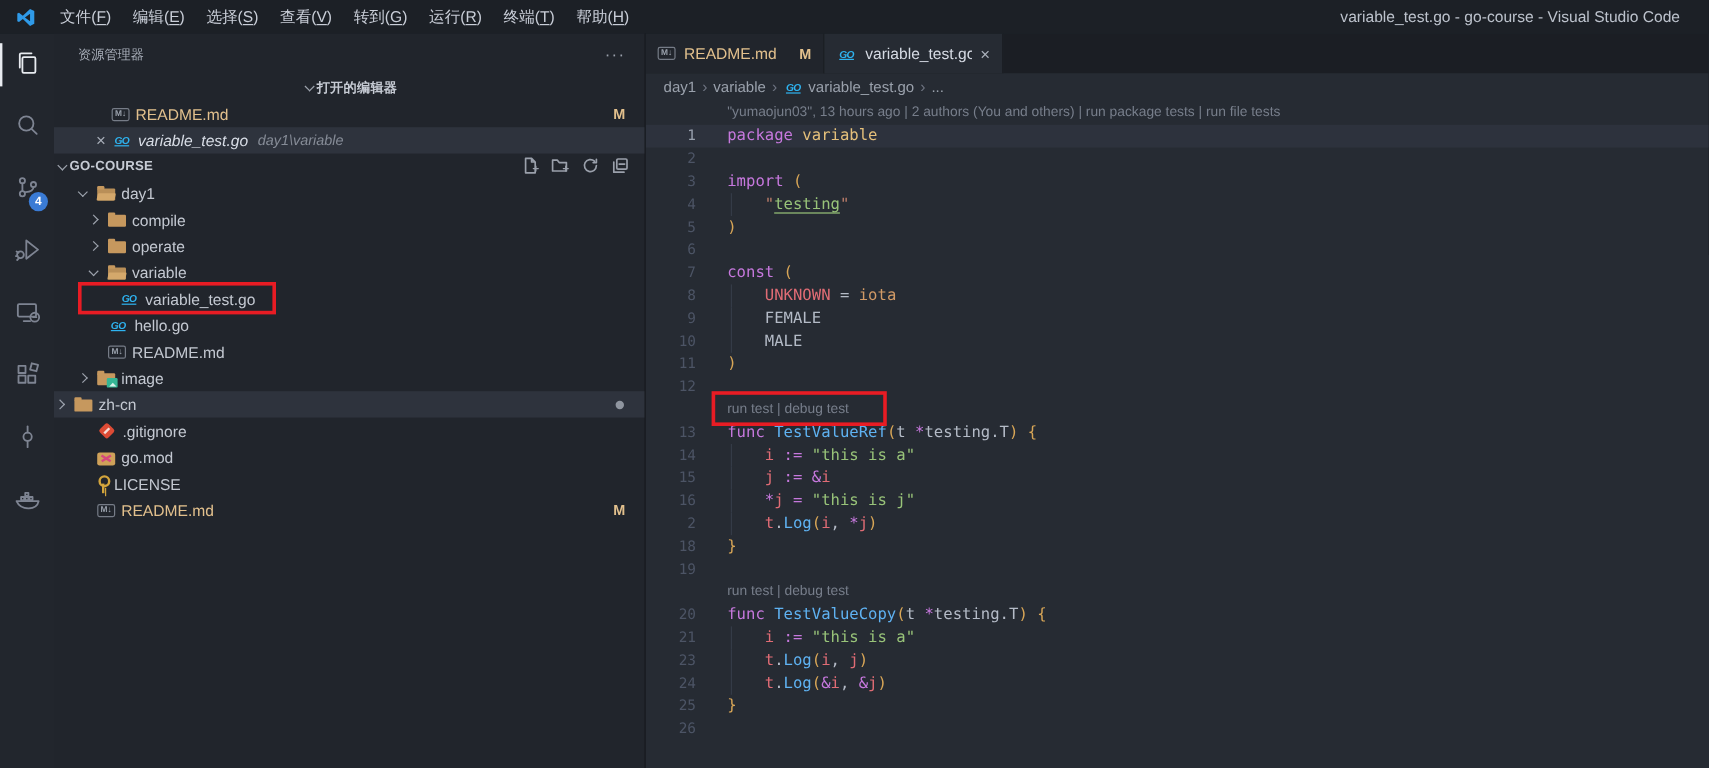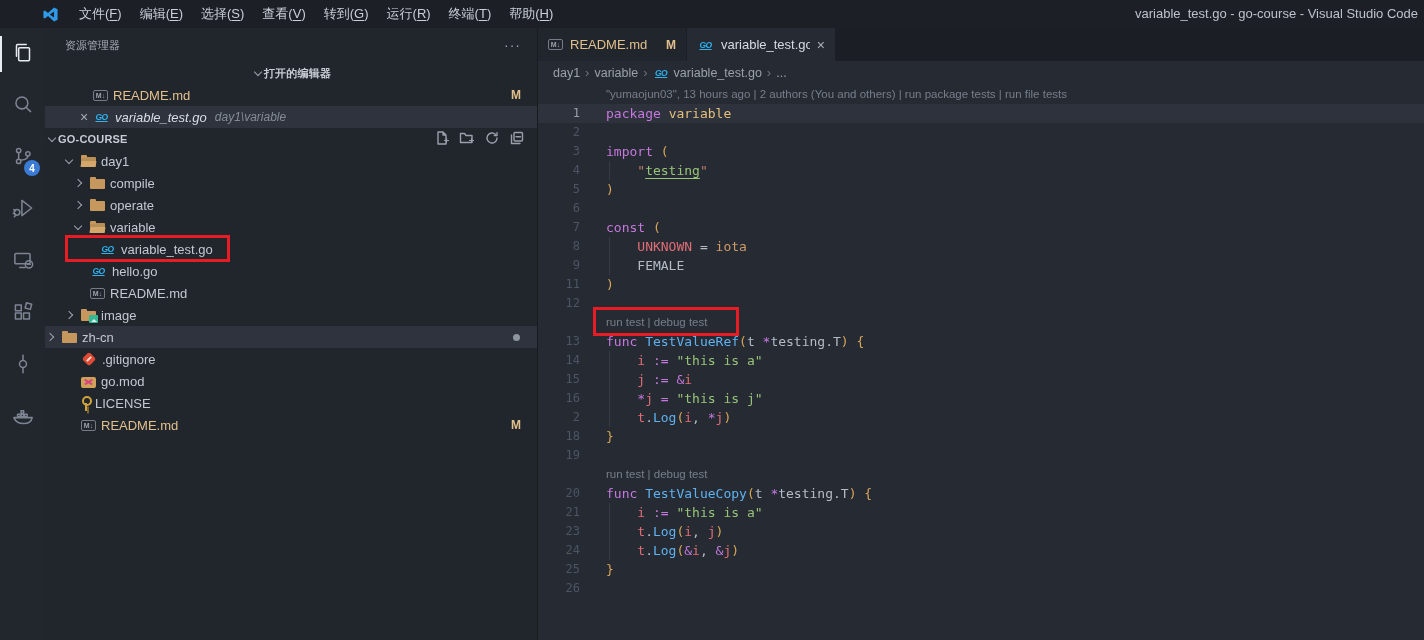--- a/index.html
+++ b/index.html
@@ -1,24 +1,24 @@
 <!DOCTYPE html>
 <html><head>
 <meta charset="utf-8">
 <style>
   * { margin:0; padding:0; box-sizing:border-box; }
   html,body { width:1424px; height:640px; overflow:hidden; background:#1b1e24;
     font-family:"Liberation Sans", sans-serif; -webkit-font-smoothing:antialiased; }
 
   
-  .titlebar { height:28px; background:#1c2026; display:flex; align-items:center; position:relative; color:#c9ced8;padding-left:29px; }
+  .titlebar { height:28px; background:#1c2026; display:flex; align-items:center; position:relative; color:#c9ced8; }
   .vslogo { width:17px; height:17px; margin:0 11px 0 13px; }
   .menu-item { padding:0 9px; font-size:13px; line-height:28px; cursor:default; }
   .menu-item u { text-decoration:underline; text-underline-offset:2px; }
-  .window-title { position:absolute; right:6px; top:0; line-height:28px; font-size:13px; color:#bcc2cc; }
+  .window-title { position:absolute; right:24px; top:0; line-height:28px; font-size:13px; color:#bcc2cc; }
 
   
   .main { display:flex; height:612px; }
 
   
   .activitybar { width:45px; background:#22262d; display:flex; flex-direction:column; align-items:center; flex-shrink:0; }
   .ab-item { width:45px; height:52px; display:flex; align-items:center; justify-content:center; color:#7e8492; position:relative; cursor:pointer; }
   .ab-item.active { color:#e8ebf0; }
   .ab-item.active::before { content:''; position:absolute; left:0; top:8px; bottom:8px; width:2px; background:#e8ebf0; }
   .ab-item svg { width:26px; height:26px; }
@@ -409,20 +409,24 @@
   </div>
         <div class="crow">
     <span class="ln">8</span>
     <span class="ct g"><span class="pl">    </span><span class="cn">UNKNOWN</span><span class="pl"> = </span><span class="num">iota</span></span>
   </div>
         <div class="crow">
     <span class="ln">9</span>
     <span class="ct g"><span class="pl">    FEMALE</span></span>
   </div>
         <div class="crow">
+    <span class="ln">10</span>
+    <span class="ct g"><span class="pl">    MALE</span></span>
+  </div>
+        <div class="crow">
     <span class="ln">11</span>
     <span class="ct"><span class="au">)</span></span>
   </div>
         <div class="crow">
     <span class="ln">12</span>
     <span class="ct"></span>
   </div>
         <div class="lensrow">
       <div class="annot" style="left:55px;top:-6px;width:146px;height:29px"></div>
       <span class="lenstext">run test | debug test</span>

